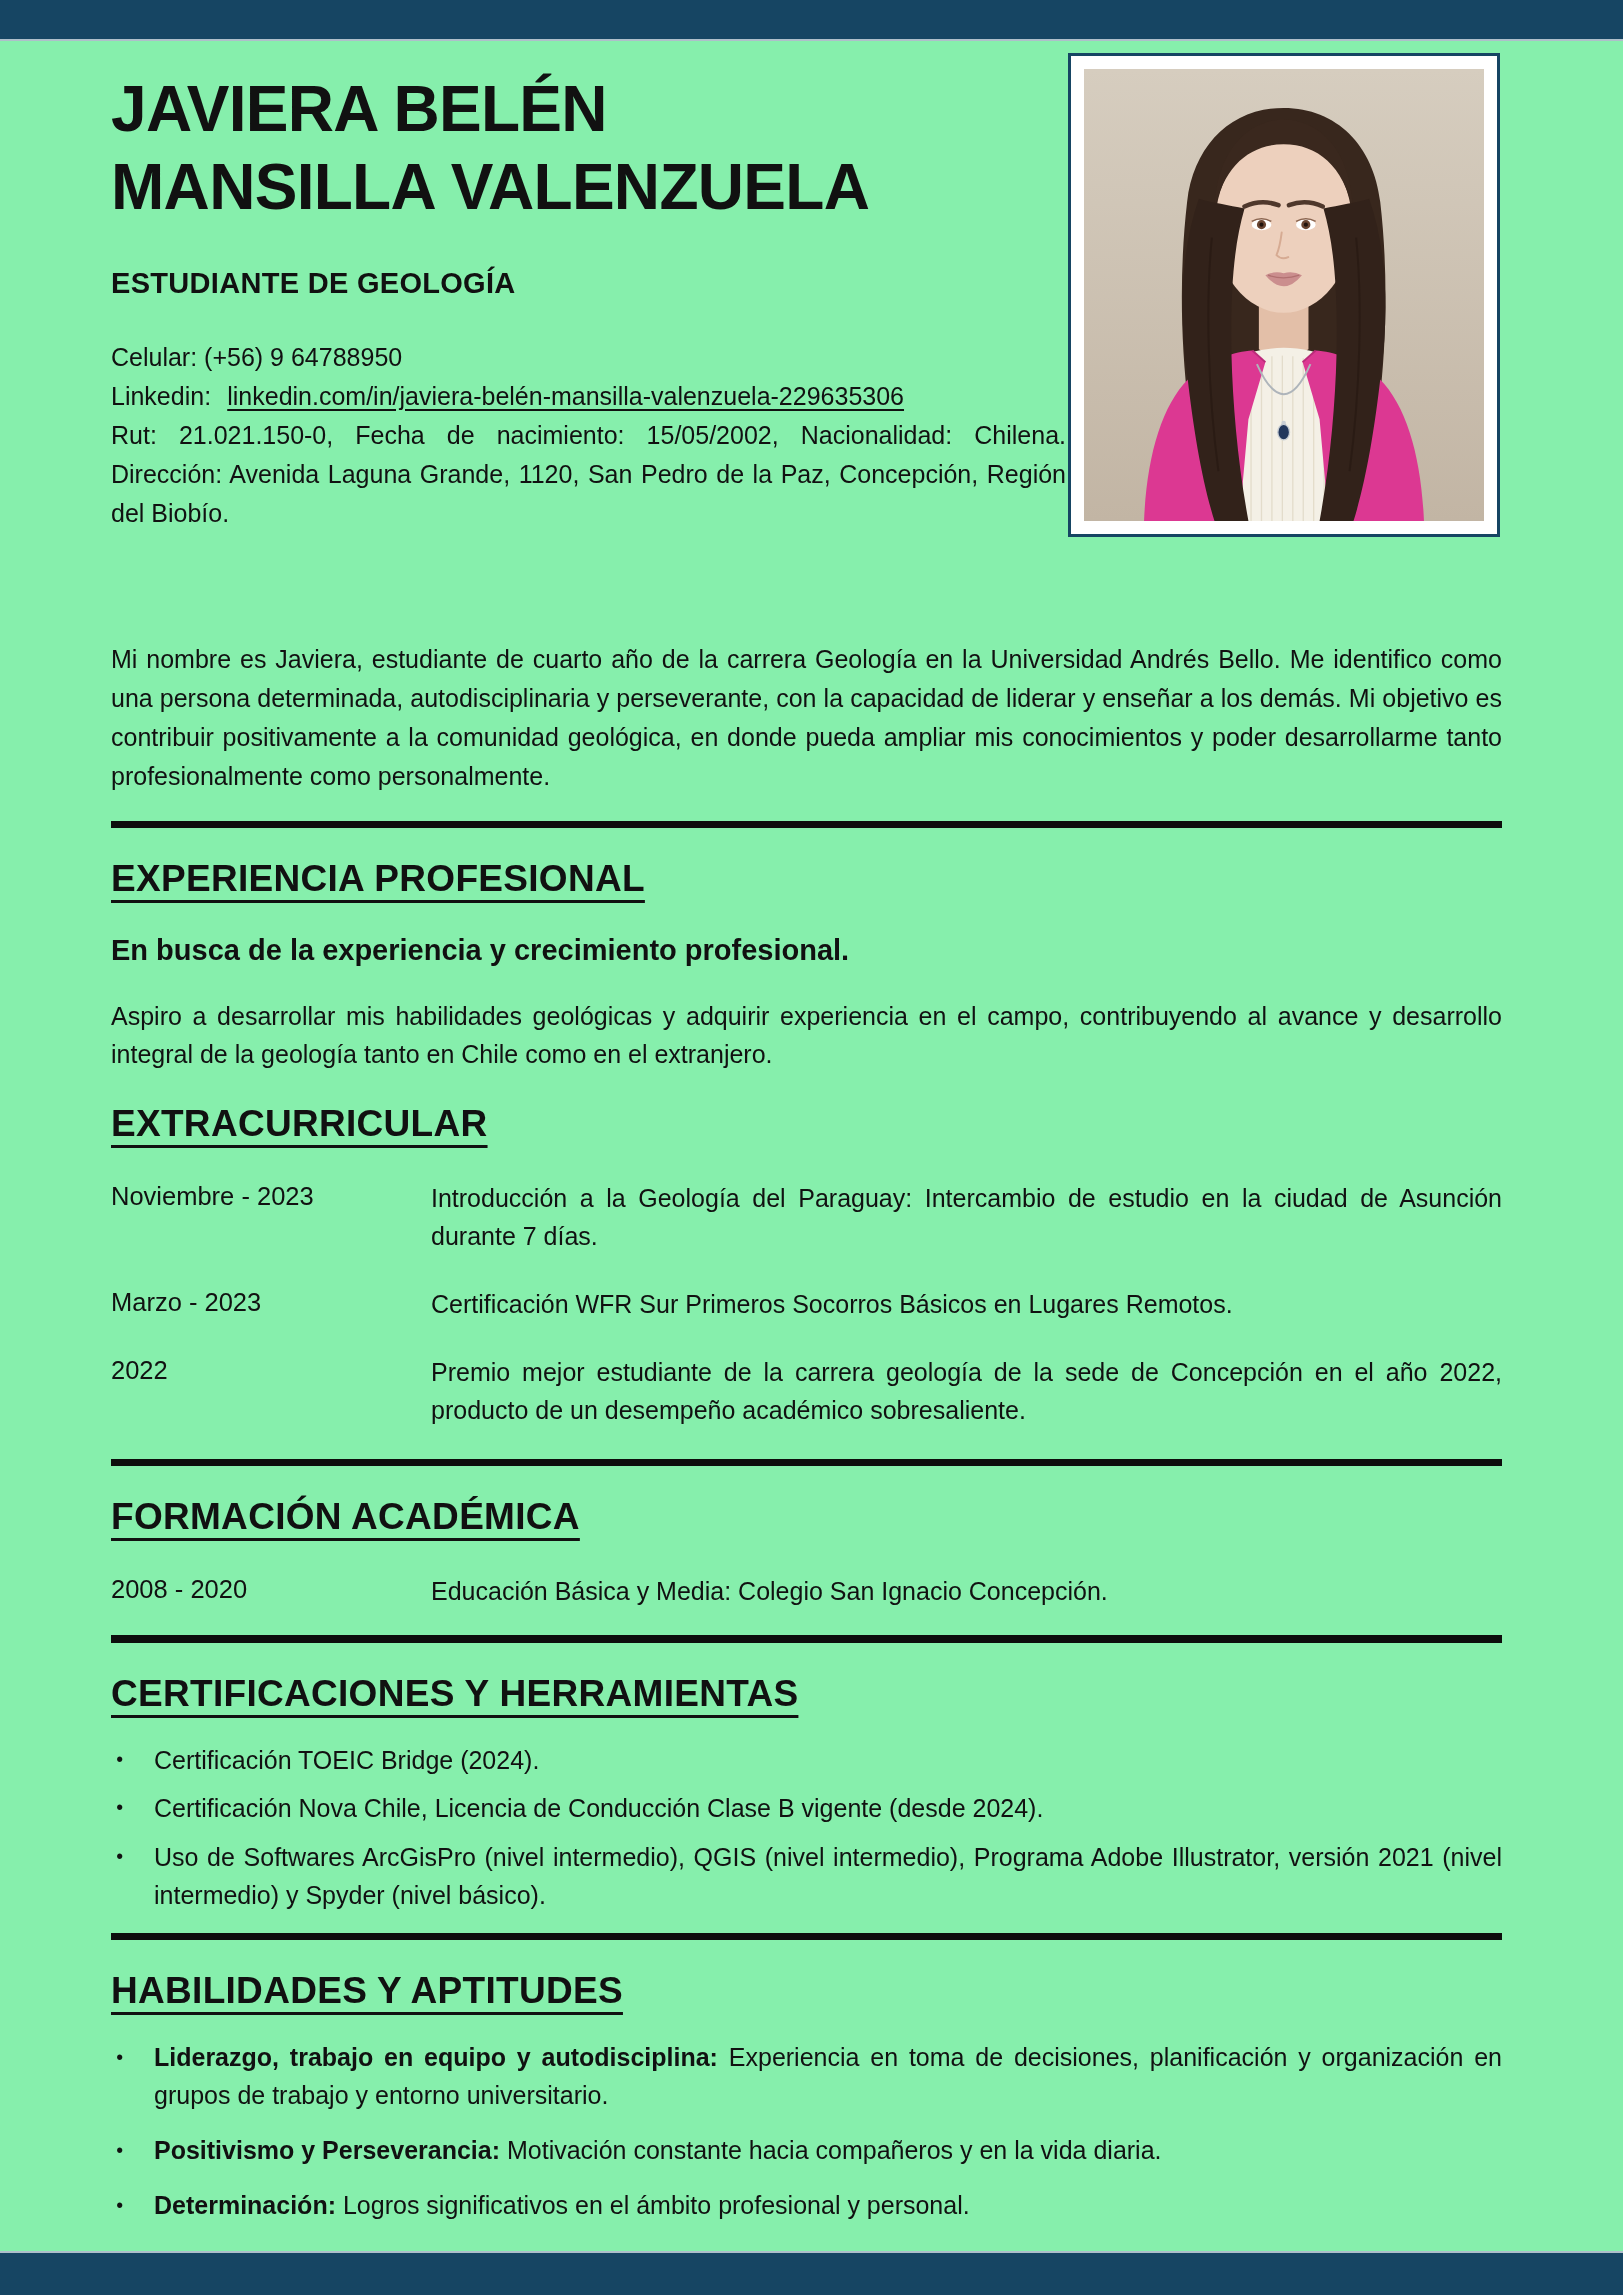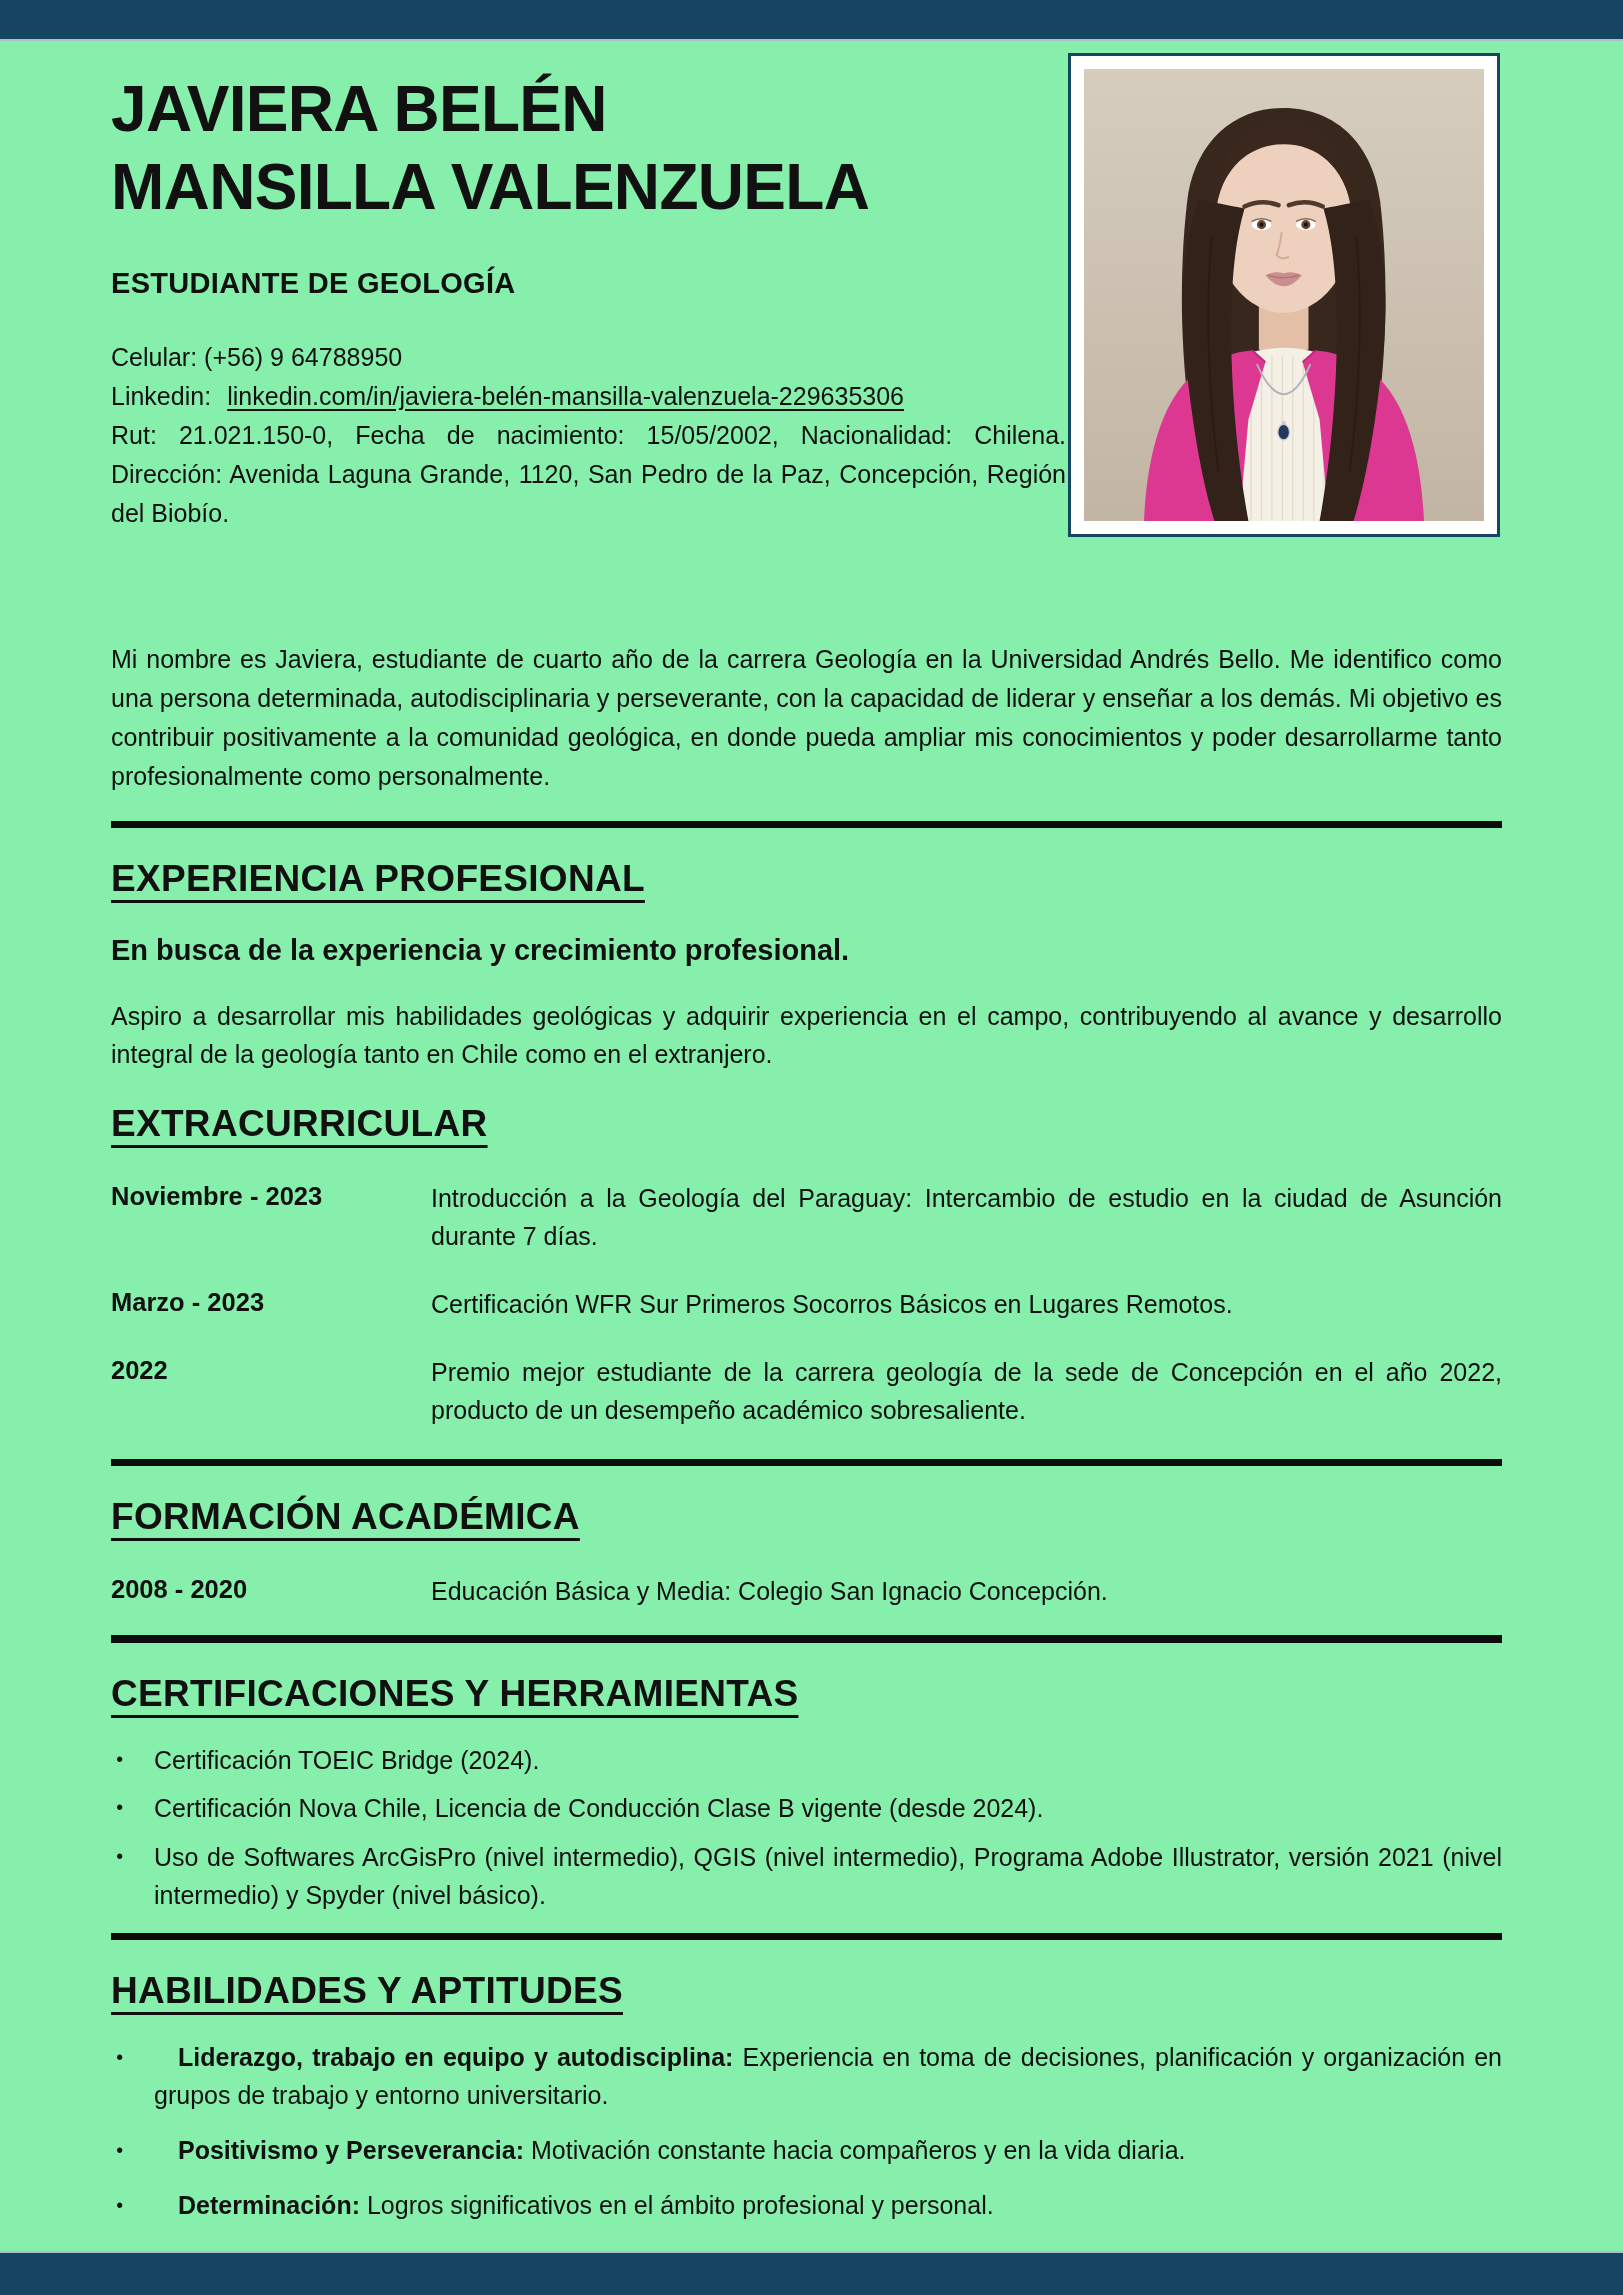--- a/index.html
+++ b/index.html
@@ -27,26 +27,26 @@
   .photo-frame{position:absolute;left:957px;top:-17px;width:432px;height:484px;border:3.9px solid var(--navy);background:#ffffff;padding:13px;}
   .photo-frame svg{display:block;width:100%;height:100%;}
   
   .about{margin-top:47px;font-size:25px;line-height:39px;text-align:justify;}
   .rule{height:7.2px;background:var(--rule);border:none;margin-top:25px;}
   .sec-title{font-size:37px;font-weight:bold;margin-top:30px;text-decoration:underline;text-decoration-thickness:3.3px;text-underline-offset:9.2px;letter-spacing:0.3px;}
   .sec-sub{font-size:29px;font-weight:bold;margin-top:34px;}
   .sec-par{font-size:25px;line-height:38px;text-align:justify;margin-top:30px;}
   .entries{margin-top:34px;}
   .entry{display:grid;grid-template-columns:320px 1fr;margin-bottom:30px;align-items:start;}
-  .entry-date{font-size:25.5px;font-weight:bold;padding-top:2.6px;}
+  .entry-date{font-size:25.5px;font-weight:normal;padding-top:2.6px;}
   .entry-text{font-size:25px;line-height:38px;text-align:justify;}
   .bullets{margin-top:26px;}
   .bullet-item{position:relative;padding-left:43px;font-size:25px;line-height:38px;text-align:justify;margin-bottom:10.5px;}
   .bullet-item::before{content:"•";position:absolute;left:5.2px;top:-0.7px;font-size:19.6px;}
-  .lead{font-weight:bold;margin-left:24px;}
+  .lead{font-weight:bold;}
   .hab .bullet-item{margin-bottom:17px;}
 </style>
 </head>
 <body>
 
 <div class="page">
   <div class="topbar"></div>
 
   <div class="content">
 

